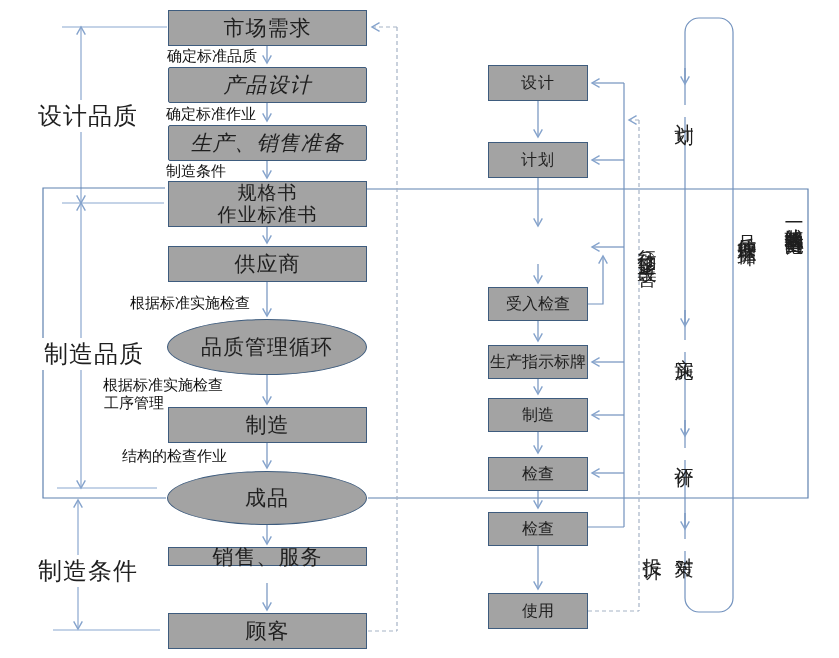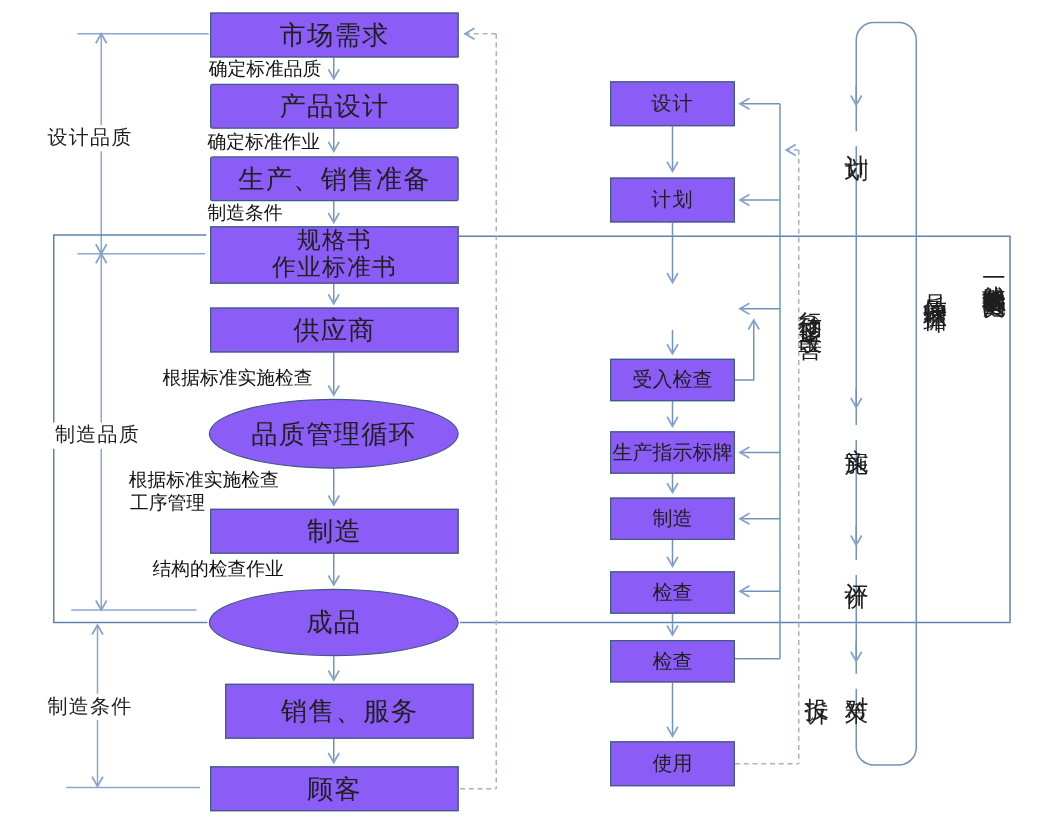--- a/index.html
+++ b/index.html
@@ -1,29 +1,29 @@
 <!DOCTYPE html>
 <html><head>
 <meta charset="utf-8">
 <style>
   html,body{margin:0;padding:0;background:#ffffff;}
   #stage{position:relative;width:839px;height:658px;background:#ffffff;overflow:hidden;
          font-family:"Liberation Serif","DejaVu Serif",serif;color:#1f1f1f;}
   #wires{position:absolute;left:0;top:0;z-index:1;}
-  .node{position:absolute;z-index:2;background:#8b5cf6;border:1px solid #3e5c7e;
+  .node{position:absolute;z-index:2;background:#a3a3a3;border:1px solid #3e5c7e;
         display:flex;align-items:center;justify-content:center;box-sizing:border-box;
         font-size:21px;letter-spacing:1px;}
-  .node.round{border-radius:2px;}
+  .node.round{border-radius:2px;font-style:italic;}
   .node.ellipse{border-radius:50%;}
   .node.small{font-size:16px;letter-spacing:1px;}
   .node.small.hei{font-family:"Liberation Sans","DejaVu Sans",sans-serif;font-size:16px;letter-spacing:0;}
   .twoline{flex-direction:column;line-height:22px;font-size:19px;}
   .edge-label{position:absolute;z-index:3;font-family:"Liberation Sans","DejaVu Sans",sans-serif;
               font-size:15px;color:#111;white-space:nowrap;background:#ffffff;line-height:16px;}
-  .q-label{position:absolute;z-index:3;font-size:16px;letter-spacing:1px;background:#ffffff;
+  .q-label{position:absolute;z-index:3;font-size:24px;letter-spacing:1px;background:#ffffff;
            white-space:nowrap;padding:0 2px;}
   .v-label{position:absolute;z-index:3;writing-mode:vertical-rl;font-size:19px;
            letter-spacing:3px;line-height:22px;white-space:nowrap;}
   .v-label.onwire{background:#ffffff;z-index:3;padding:3px 0;}
 </style>
 </head>
 <body>
 
 <div id="stage">
 
@@ -126,21 +126,21 @@
   </div>
   <div class="node ellipse" style="left:167px;top:319px;width:200px;height:56px;">
     <span>品质管理循环</span>
   </div>
   <div class="node" style="left:168px;top:407px;width:199px;height:36px;">
     <span>制造</span>
   </div>
   <div class="node ellipse" style="left:167px;top:471px;width:200px;height:54px;">
     <span>成品</span>
   </div>
-  <div class="node" style="left:168px;top:547px;width:199px;height:44px;margin-left:12px;">
+  <div class="node" style="left:168px;top:547px;width:199px;height:19px;">
     <span>销售、服务</span>
   </div>
   <div class="node" style="left:168px;top:613px;width:199px;height:36px;">
     <span>顾客</span>
   </div>
 
   <div class="edge-label" style="left:167px;top:48px;">确定标准品质</div>
   <div class="edge-label" style="left:166px;top:106px;">确定标准作业</div>
   <div class="edge-label" style="left:166px;top:163px;">制造条件</div>
   <div class="edge-label" style="left:130px;top:295px;">根据标准实施检查</div>

